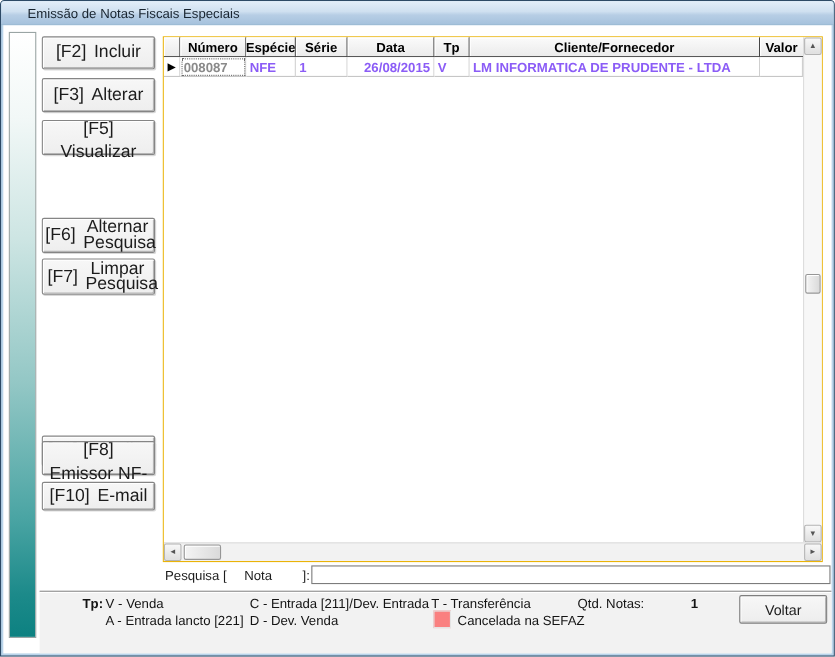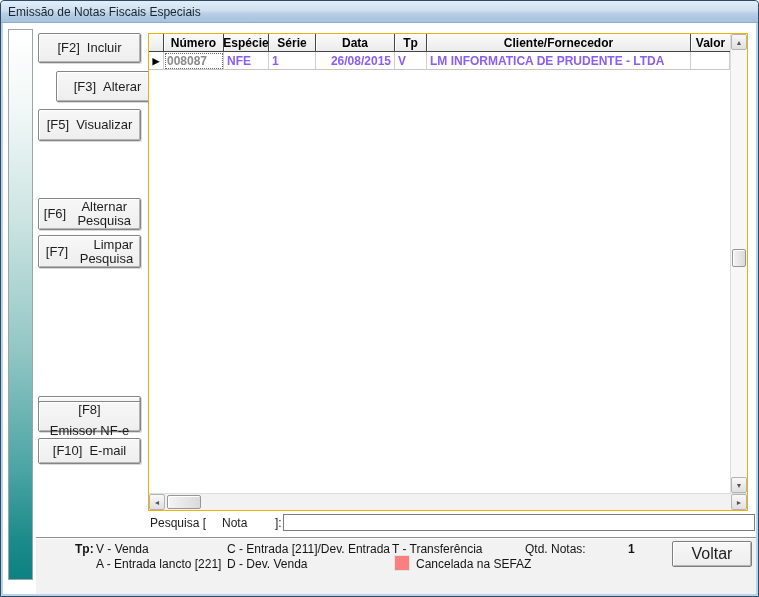--- a/index.html
+++ b/index.html
@@ -6,38 +6,38 @@
   html,body { width:759px; height:597px; background:#fff; overflow:hidden;
               font-family:"Liberation Sans", sans-serif; }
 
   .window { position:relative; width:759px; height:597px;
             border:1px solid #2d4a66; border-radius:4px 4px 0 0;
             background:#b9d4ea; overflow:hidden; }
 
   .titlebar { position:absolute; top:0; left:0; right:0; height:22px;
               background:linear-gradient(180deg,#e3eef9 0%,#cfe0f0 45%,#b7cee5 60%,#a6c2dd 100%);
               border-bottom:1px solid #8fafc9; border-radius:3px 3px 0 0;
-              display:flex; align-items:center; padding-left:7px;
+              display:flex; align-items:center; padding-left:24px;
               font-size:12px; color:#18242f; }
 
   .client { position:absolute; left:2px; right:2px; top:22px; bottom:2px;
             background:#ffffff; overflow:hidden; }
 
   
   .strip { position:absolute; left:5px; top:6px; width:25px; height:551px;
            border:1px solid #9aa5a4;
            background:linear-gradient(180deg,#ffffff 0%,#f2f8f7 14%,#cde5e3 34%,
                        #93c7c5 58%,#4ba5a4 80%,#1c8a8a 93%,#0d8181 100%); }
 
   
   .fbtn { position:absolute; left:35px; width:103px;
           background:linear-gradient(180deg,#f7f7f7,#eeeeee);
           border:1px solid #858585; border-radius:2px;
           box-shadow:inset 1px 1px 0 #ffffff, inset -1px -1px 0 #b5b5b5, 1px 1px 0 #d9d9d9;
-          font-family:"Liberation Sans",sans-serif; font-size:13px; color:#1c1c1c;
+          font-family:"Liberation Sans",sans-serif; font-size:16px; color:#1c1c1c;
           display:flex; align-items:center; justify-content:center; gap:7px;
           flex-wrap:wrap; line-height:14px; text-align:center; cursor:default; padding:1px 2px; }
   .fbtn span { white-space:pre-wrap; }
 
   
   .grid { position:absolute; left:145px; top:10px; width:600px; height:478px;
           border:1px solid #eab308; background:#ffffff; }
   .grid-header { display:flex; height:18px; width:581px; }
   .hc { background:linear-gradient(180deg,#fbfbfb,#ebebeb);
         border-right:1px solid #454545; border-bottom:1px solid #454545;
@@ -79,53 +79,53 @@
   .footer { position:absolute; left:33px; right:0; top:514px; bottom:0;
             background:#f2f2f2; border-top:1px solid #8e8e8e;
             box-shadow:inset 0 1px 0 #ffffff; font-size:12px; color:#141414; }
   .fitem { position:absolute; white-space:nowrap; }
   .bold { font-weight:bold; }
   .swatch { position:absolute; width:16px; height:16px; border:1px solid #e4e4e4; }
   .voltar { position:absolute; left:636px; top:3px; width:80px; height:26px;
             background:linear-gradient(180deg,#f7f7f7,#ededed);
             border:1px solid #7e7e7e; border-radius:2px;
             box-shadow:inset 1px 1px 0 #ffffff, inset -1px -1px 0 #b5b5b5;
-            font-family:"Liberation Sans",sans-serif; font-size:16px; color:#1c1c1c; }
+            font-family:"Liberation Sans",sans-serif; font-size:13px; color:#1c1c1c; }
 </style>
 </head>
 <body>
 
 <div class="window">
   <div class="titlebar">
     <span>Emissão de Notas Fiscais Especiais</span>
   </div>
 
   <div class="client">
 
     <div class="strip"></div>
 
     <button class="fbtn" style="top:10px;height:30px;">
       <span>[F2]</span>
       <span>Incluir</span>
     </button>
-    <button class="fbtn" style="top:48px;height:31px;margin-left:18px;">
+    <button class="fbtn" style="top:48px;height:31px;">
       <span>[F3]</span>
       <span>Alterar</span>
     </button>
     <button class="fbtn" style="top:86px;height:32px;">
       <span>[F5]</span>
       <span>Visualizar</span>
     </button>
     <button class="fbtn" style="top:175px;height:32px;">
       <span>[F6]</span>
       <span style="width:62px;">Alternar Pesquisa</span>
     </button>
     <button class="fbtn" style="top:212px;height:33px;">
       <span>[F7]</span>
-      <span style="width:58px;text-align:right;">Limpar Pesquisa</span>
+      <span style="width:58px;">Limpar Pesquisa</span>
     </button>
     <button class="fbtn" style="top:345px;height:28px;margin-top:28px;">
       <span>[F9]</span>
       <span>Espelho</span>
     </button>
     <button class="fbtn" style="top:378px;height:31px;">
       <span>[F8]</span>
       <span>Emissor NF-e</span>
     </button>
     <button class="fbtn" style="top:415px;height:26px;">

